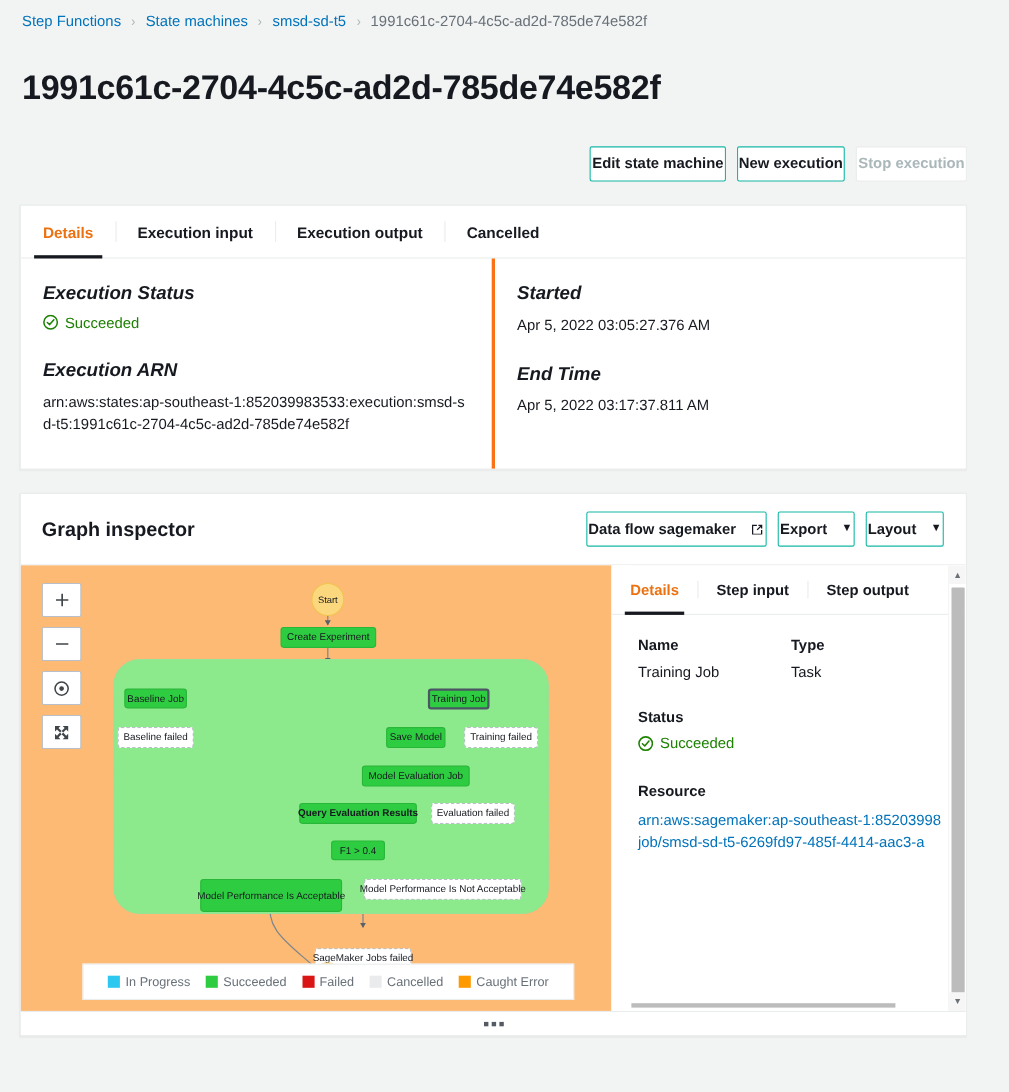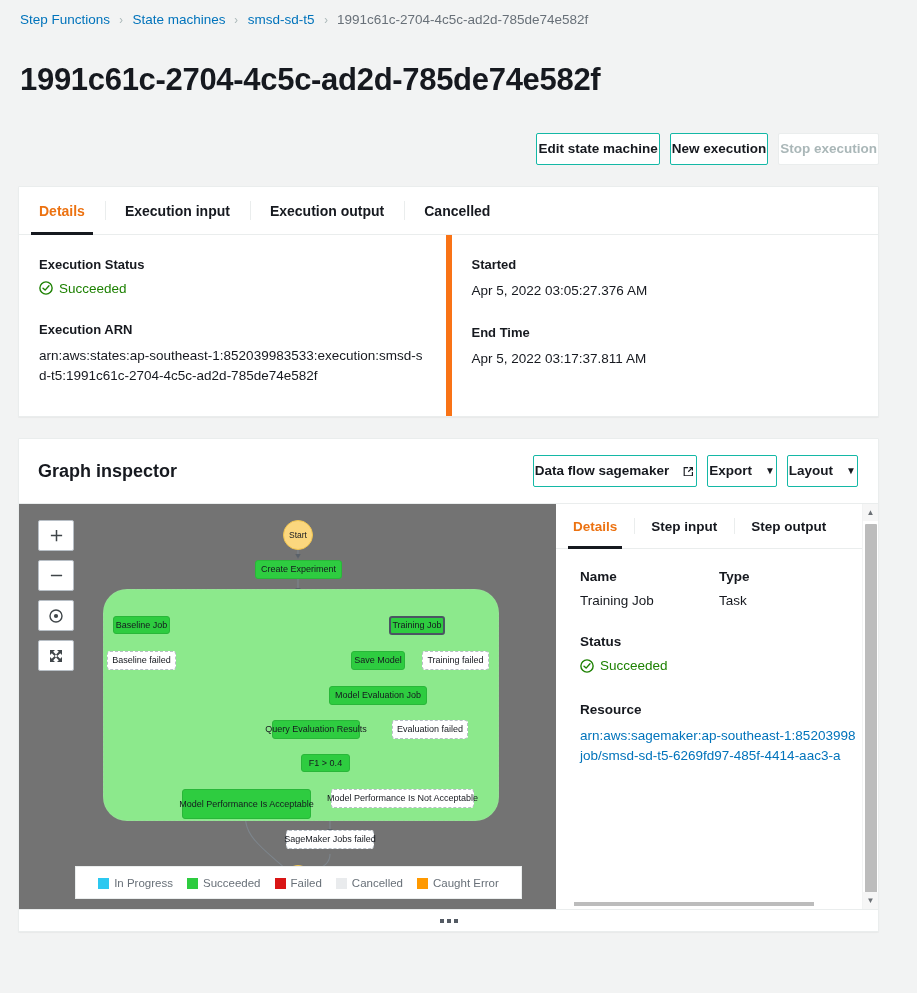--- a/index.html
+++ b/index.html
@@ -45,36 +45,36 @@
     content:""; position:absolute; left:0; top:14px; bottom:14px; width:1px; background:#eaeded;
   }
   .tab.active { color:#ec7211;text-align:right; }
   .tab.active::after {
     content:""; position:absolute; left:12px; right:12px; bottom:-1px; height:3px; background:#16191f;
   }
 
   
   .details-grid { display:flex; }
   .details-col { flex:1 1 0; padding:22px 20px 30px 20px; }
-  .details-col + .details-col { border-left:6px solid #f97316; }
+  .details-col + .details-col { border-left:3px solid #f97316; }
   .field { margin-bottom:24px; }
   .field:last-child { margin-bottom:0; }
-  .field-label { font-weight:bold; font-size:13px; margin-bottom:9px; }
+  .field-label { font-weight:bold; font-size:17px; margin-bottom:9px;font-style:italic; }
   .field-value { font-size:13.5px; line-height:20px; word-break:break-all; }
   .status-ok { color:#1d8102; display:inline-flex; align-items:center; gap:6px; font-size:13.5px; }
   .ok-circle { display:inline-block; width:14px; height:14px; flex:0 0 14px; }
 
   
   .gi-head { display:flex; align-items:center; padding:16px 20px 16px 19px; border-bottom:1px solid #eaeded; }
   .gi-title { font-size:18px; font-weight:bold; flex:1; }
   .gi-actions { display:flex; gap:10px; }
   .caret { font-size:10px; line-height:1; }
 
   .gi-body { display:flex; height:405px; position:relative; }
-  .graph-pane { position:relative; width:537px; flex:0 0 537px; overflow:hidden; background:#737373; }
+  .graph-pane { position:relative; width:537px; flex:0 0 537px; overflow:hidden; background:#fdba74; }
 
   .zoom-ctrls { position:absolute; left:19px; top:16px; display:flex; flex-direction:column; gap:9px; z-index:5; }
   .zbtn {
     width:36px; height:31px; border:1px solid #b8bfc6; background:#fff; border-radius:2px;
     display:flex; align-items:center; justify-content:center; cursor:pointer; color:#3f4549;
   }
 
   
   .canvas { position:absolute; inset:0; }
   .group-box {
@@ -91,21 +91,21 @@
   .node.plain { background:#fff; border:1px dashed #b8bfc6; }
   .node.term {
     background:#fbd77e; border:1px solid #f0c44f; border-radius:50%;
     width:30px; height:30px; padding:0; font-size:8.5px;
   }
   .legend {
     position:absolute; left:56px; bottom:10px; width:447px; height:33px;
     border:1px solid #eaeded; background:#fff; display:flex; align-items:center;
     justify-content:center; gap:14px; font-size:11.5px; color:#687078;
   }
-  .lg { display:inline-flex; align-items:flex-end; gap:5px; }
+  .lg { display:inline-flex; align-items:flex-start; gap:5px; }
   .sw { width:11px; height:11px; display:inline-block; }
 
   
   .drag-handle {
     position:absolute; left:537px; top:0; bottom:0; width:19px;
     display:flex; align-items:center; justify-content:center; cursor:col-resize;
     border-left:1px solid #eaeded; border-right:1px solid #eaeded; background:#fff;
   }
   .dots-v { display:flex; flex-direction:column; gap:3px; }
   .dots-v i { width:4px; height:4px; background:#545b64; display:block; }
@@ -291,26 +291,26 @@
       <div class="group-box" style="left:84px; top:85px; width:396px; height:232px;"></div>
 
       <div class="node term" style="left:264px; top:16px;">Start</div>
       <div class="node succ" style="left:236px; top:56px;  width:87px; height:19px;">Create Experiment</div>
       <div class="node succ" style="left:94px;  top:112px; width:57px; height:18px;">Baseline Job</div>
       <div class="node plain" style="left:88px;  top:147px; width:69px; height:19px;">Baseline failed</div>
       <div class="node succ selected" style="left:370px; top:112px; width:56px; height:19px;">Training Job</div>
       <div class="node succ" style="left:332px; top:147px; width:54px; height:19px;">Save Model</div>
       <div class="node plain" style="left:403px; top:147px; width:67px; height:19px;">Training failed</div>
       <div class="node succ" style="left:310px; top:182px; width:98px; height:19px;">Model Evaluation Job</div>
-      <div class="node succ" style="left:253px; top:216px; width:88px; height:19px;">Query Evaluation Results</div>
+      <div class="node succ" style="left:253px; top:216px; width:107px; height:19px;font-weight:bold;">Query Evaluation Results</div>
       <div class="node plain" style="left:373px; top:216px; width:76px; height:19px;">Evaluation failed</div>
       <div class="node succ" style="left:282px; top:250px; width:49px; height:18px;">F1 &gt; 0.4</div>
       <div class="node succ" style="left:163px; top:285px; width:129px; height:30px;">Model Performance Is Acceptable</div>
       <div class="node plain" style="left:312px; top:285px; width:143px; height:19px;">Model Performance Is Not Acceptable</div>
-      <div class="node plain" style="left:267px; top:326px; width:88px; height:19px;">SageMaker Jobs failed</div>
+      <div class="node plain" style="left:267px; top:348px; width:88px; height:19px;">SageMaker Jobs failed</div>
       <div class="node term" style="left:264px; top:361px;">End</div>
 
       <div class="legend">
         <span class="lg">
           <i class="sw" style="background:#2cc8f0"></i>
           <span>In Progress</span>
         </span>
         <span class="lg">
           <i class="sw" style="background:#2ecc40"></i>
           <span>Succeeded</span>

